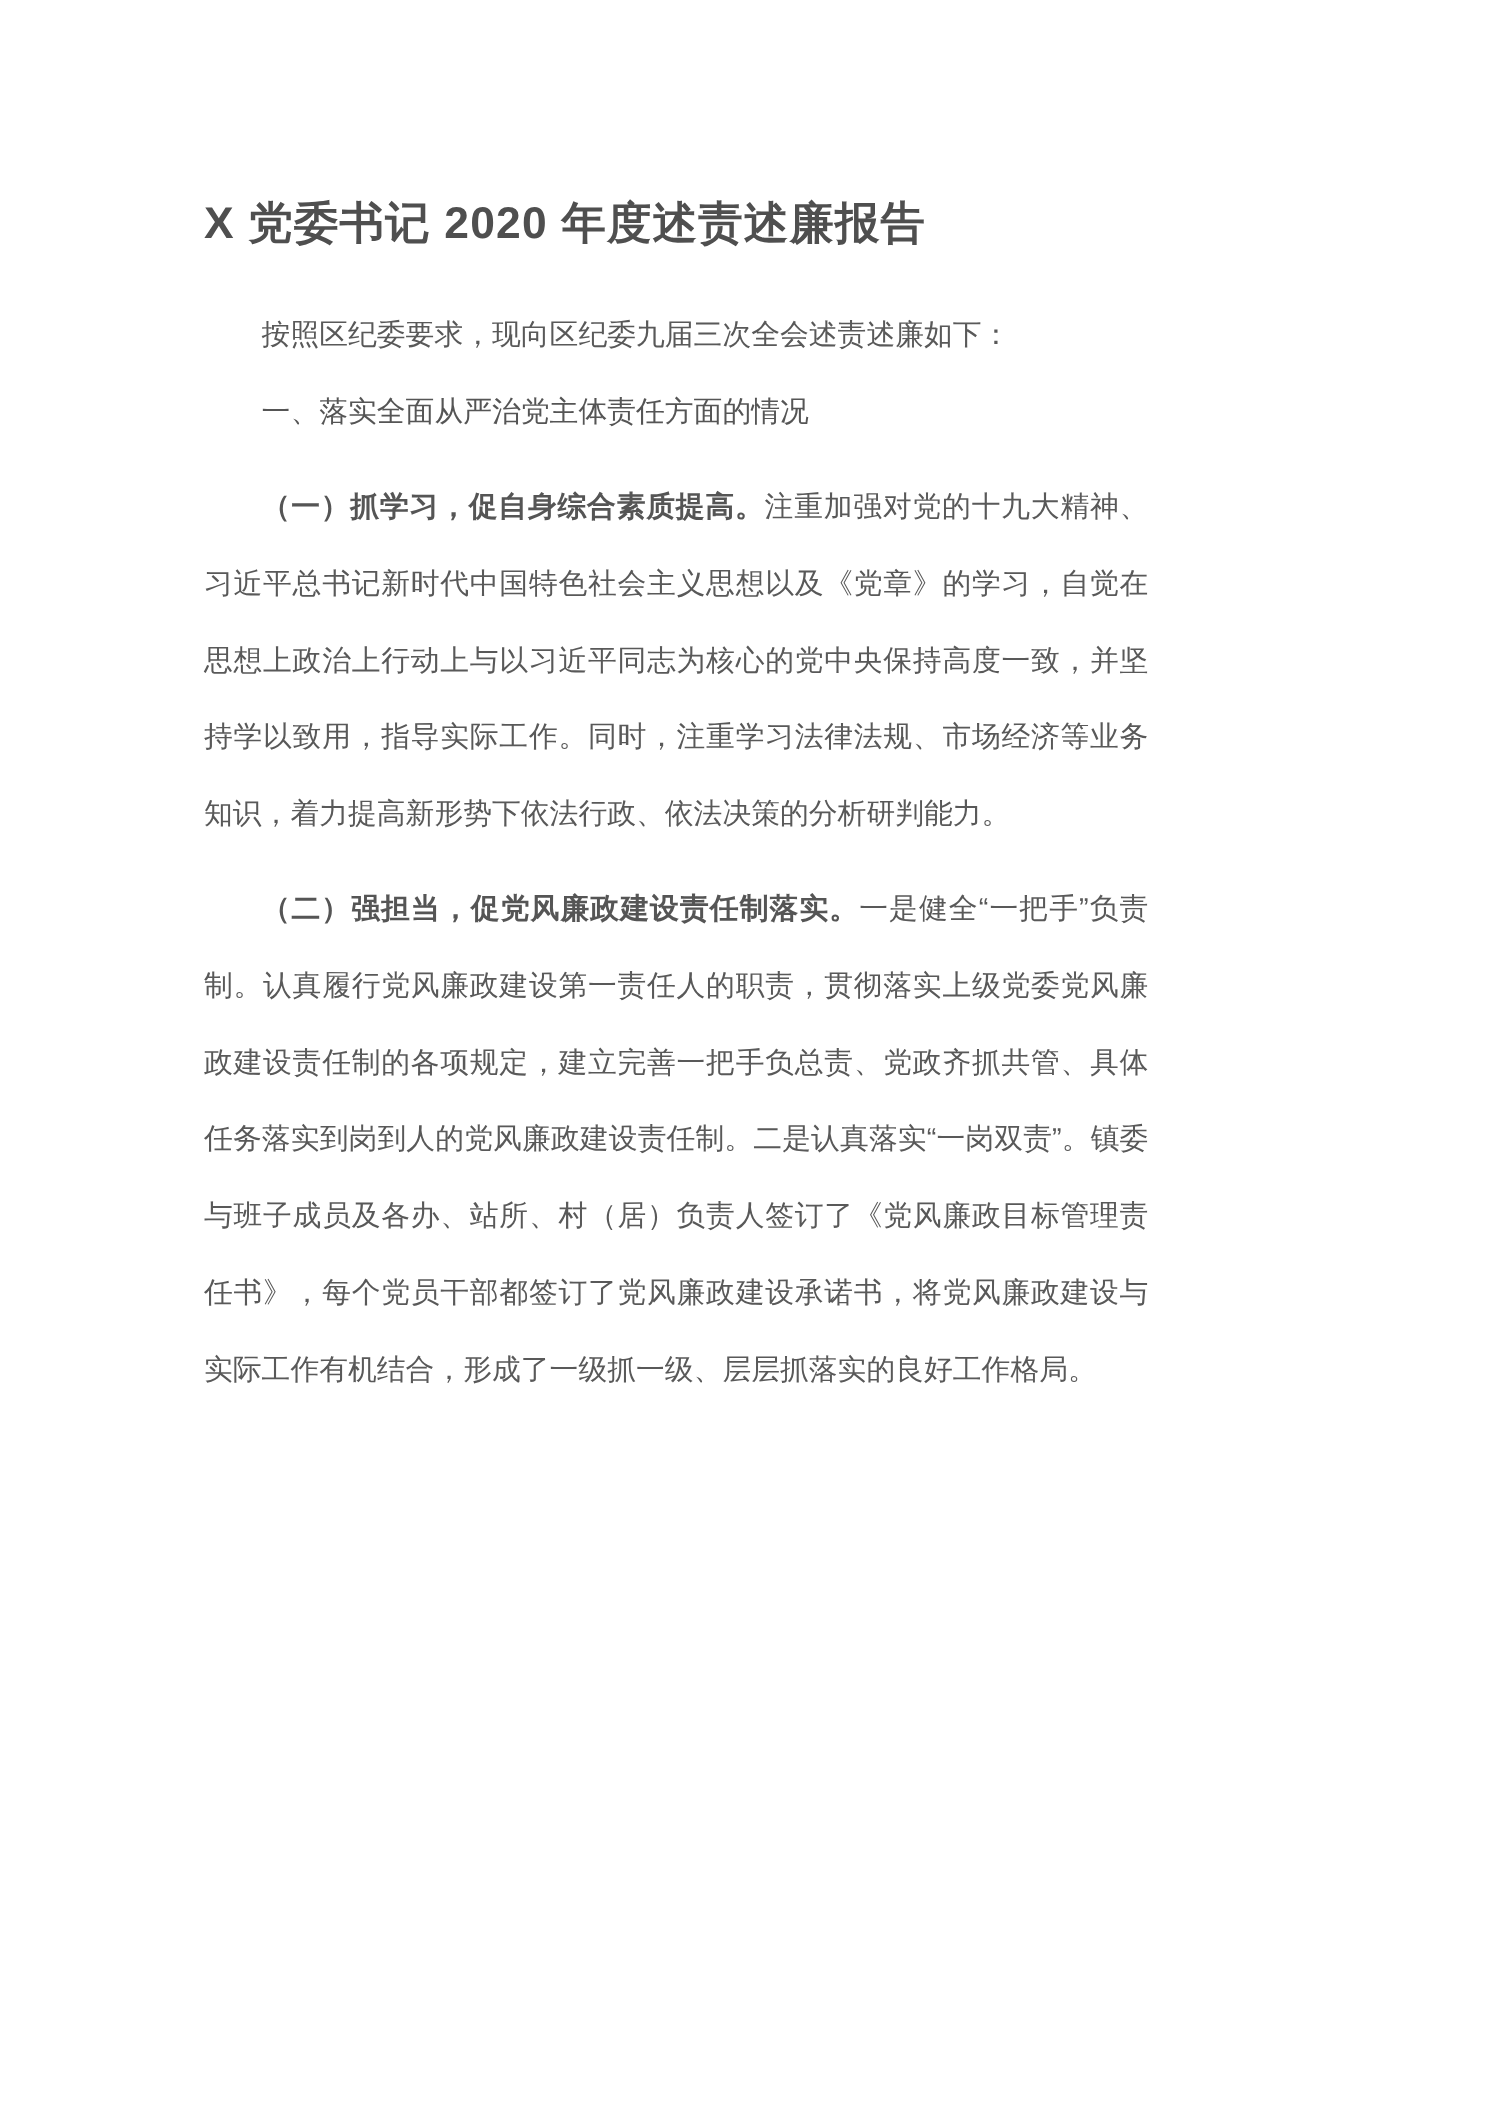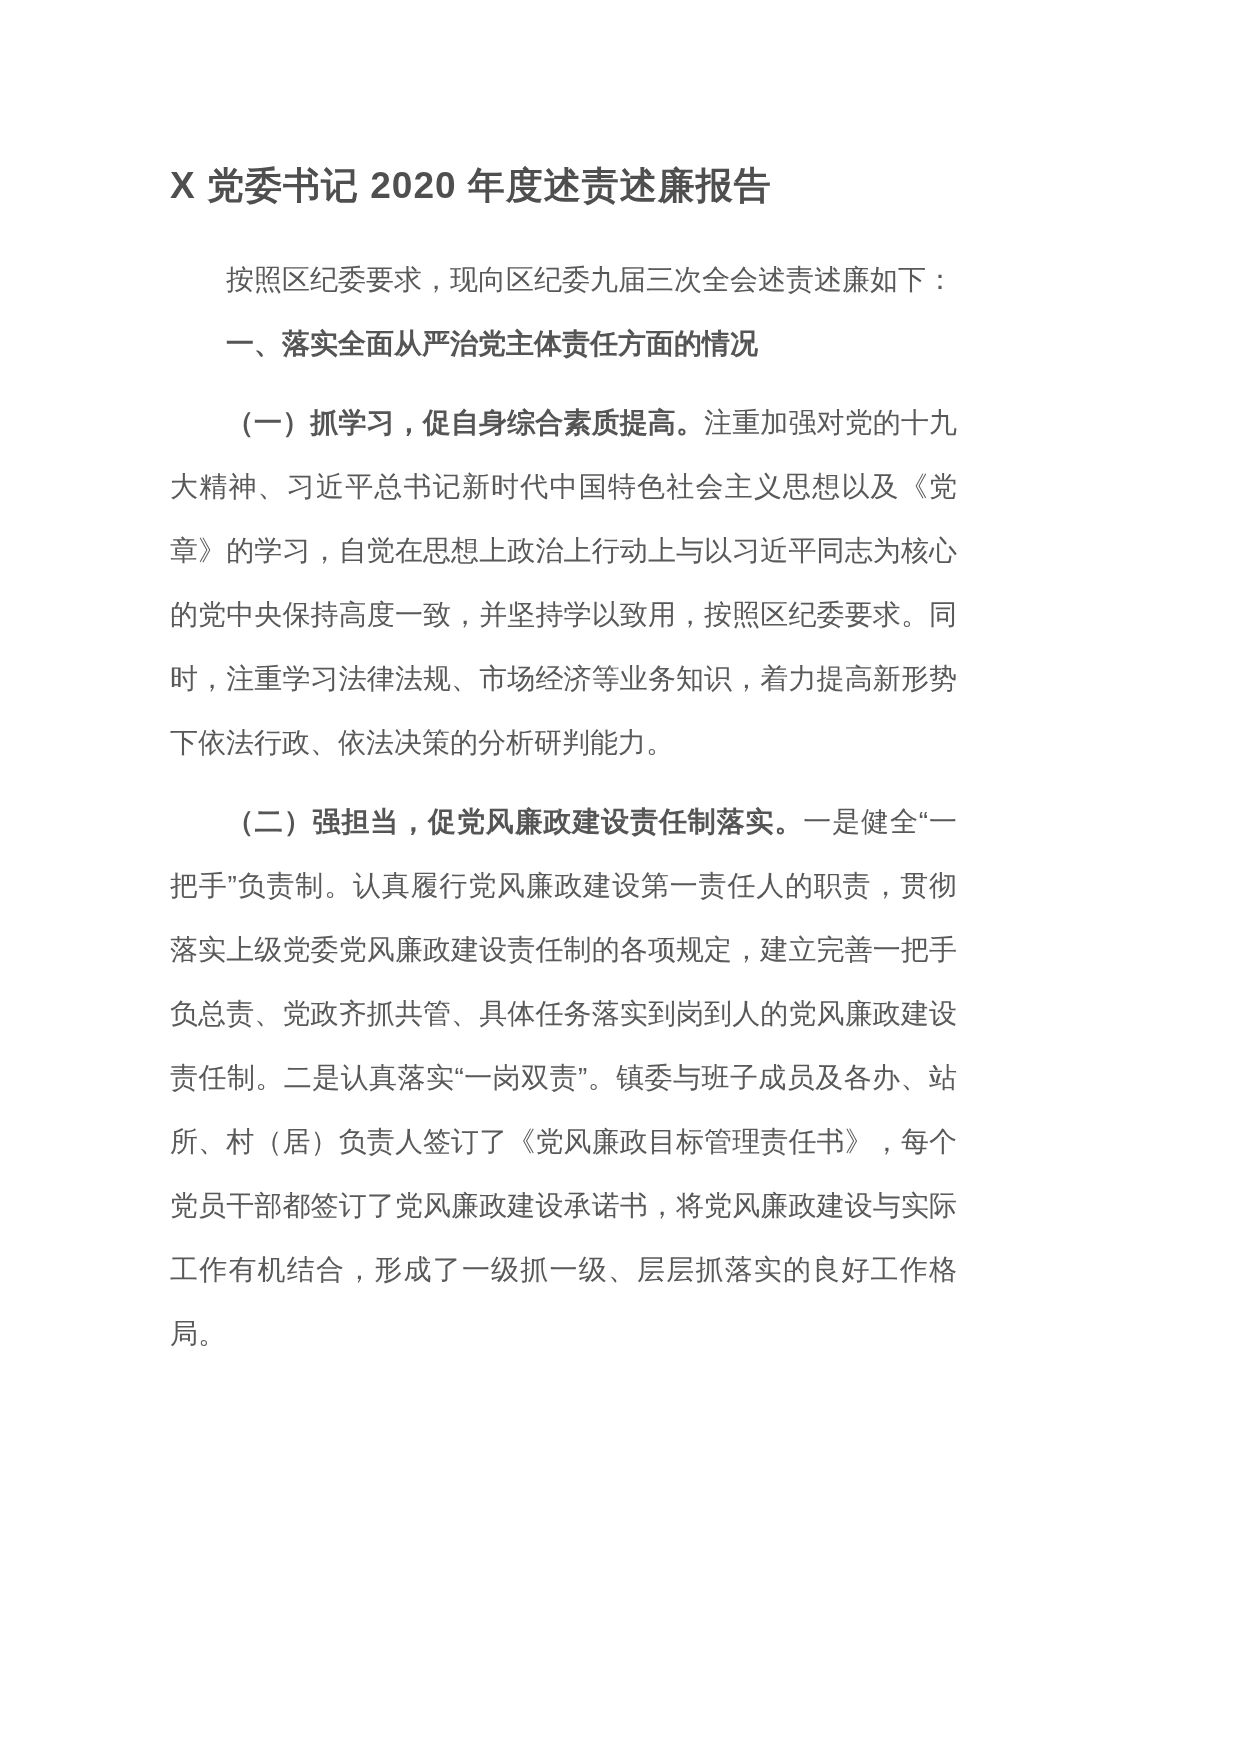--- a/index.html
+++ b/index.html
@@ -21,31 +21,31 @@
     font-size: 37px;
     font-weight: 700;
     color: #4f4f4f;
     margin: 0 0 38px 0;
     letter-spacing: 1px;
     line-height: 1.3;
   }
   .intro,
   .section-heading,
   .para {
-    font-size: 28px;
+    font-size: 24px;
     line-height: 64px;
     margin: 0;
     text-align: justify;
     text-justify: inter-ideograph;
     text-indent: 2em;
     color: #595959;
     word-break: break-all;
   }
   .section-heading {
-    font-weight: 700;
+    font-weight: 400;
     color: #555555;
   }
   .para {
     margin: 15px 0;
   }
   .para .lead {
     font-weight: 700;
     color: #555555;
     margin-top: 31px;
   }
@@ -54,18 +54,18 @@
 <body>
 
 <div class="page">
 
   <h1 class="doc-title">X 党委书记 2020 年度述责述廉报告</h1>
 
   <p class="intro">按照区纪委要求，现向区纪委九届三次全会述责述廉如下：</p>
 
   <h2 class="section-heading">一、落实全面从严治党主体责任方面的情况</h2>
 
-  <p class="para"><strong class="lead">（一）抓学习，促自身综合素质提高。</strong><span>注重加强对党的十九大精神、习近平总书记新时代中国特色社会主义思想以及《党章》的学习，自觉在思想上政治上行动上与以习近平同志为核心的党中央保持高度一致，并坚持学以致用，按照区纪委要求。同时，注重学习法律法规、市场经济等业务知识，着力提高新形势下依法行政、依法决策的分析研判能力。</span></p>
+  <p class="para"><strong class="lead">（一）抓学习，促自身综合素质提高。</strong><span>注重加强对党的十九大精神、习近平总书记新时代中国特色社会主义思想以及《党章》的学习，自觉在思想上政治上行动上与以习近平同志为核心的党中央保持高度一致，并坚持学以致用，指导实际工作。同时，注重学习法律法规、市场经济等业务知识，着力提高新形势下依法行政、依法决策的分析研判能力。</span></p>
 
   <p class="para"><strong class="lead">（二）强担当，促党风廉政建设责任制落实。</strong><span>一是健全“一把手”负责制。认真履行党风廉政建设第一责任人的职责，贯彻落实上级党委党风廉政建设责任制的各项规定，建立完善一把手负总责、党政齐抓共管、具体任务落实到岗到人的党风廉政建设责任制。二是认真落实“一岗双责”。镇委与班子成员及各办、站所、村（居）负责人签订了《党风廉政目标管理责任书》，每个党员干部都签订了党风廉政建设承诺书，将党风廉政建设与实际工作有机结合，形成了一级抓一级、层层抓落实的良好工作格局。</span></p>
 
 
 </div>
 
 </body></html>

